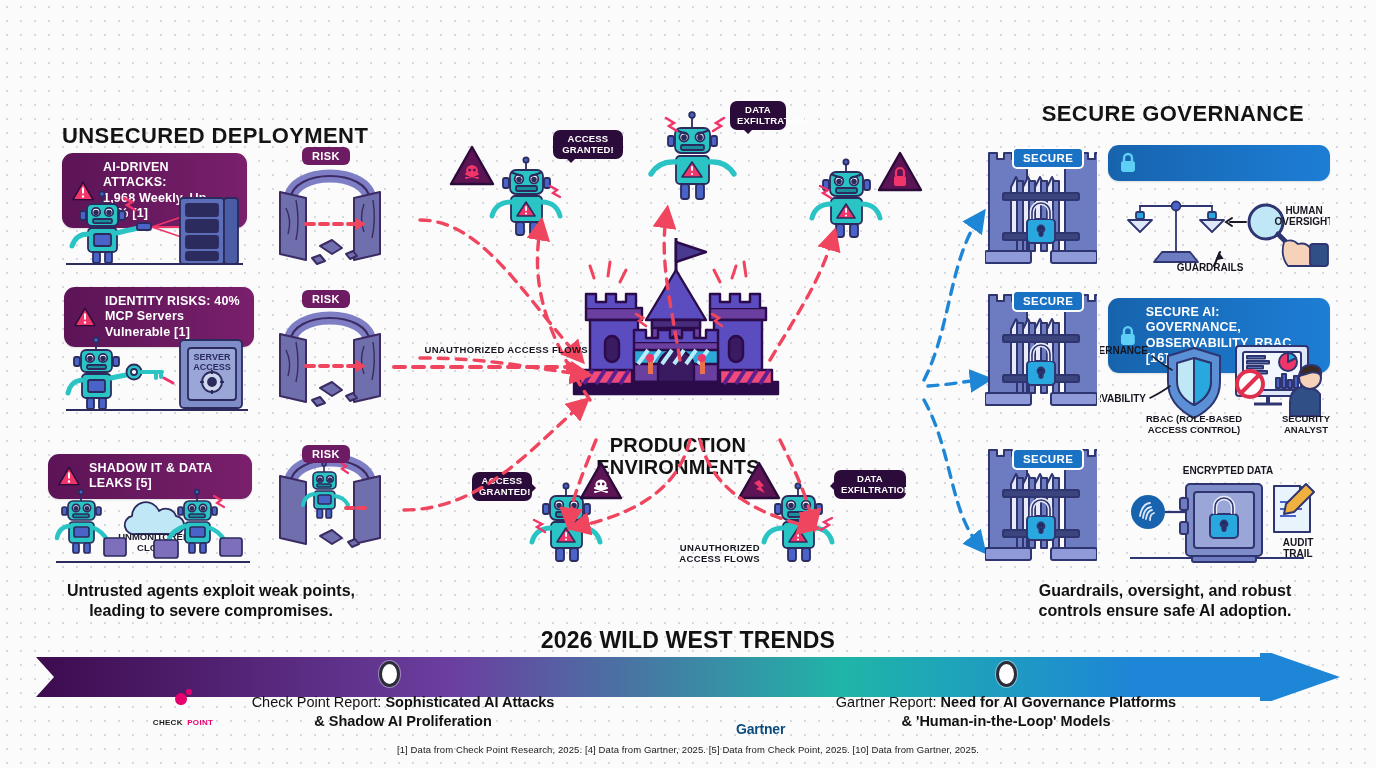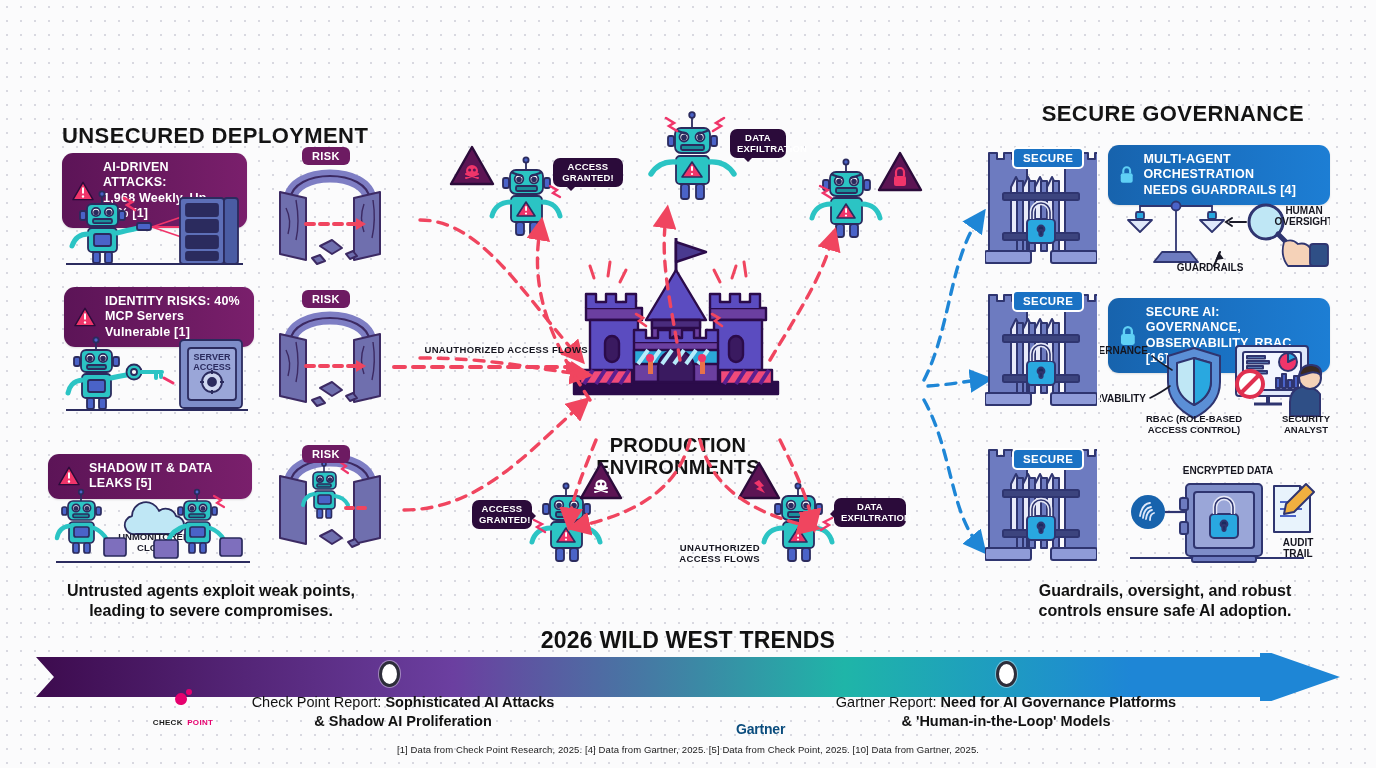--- a/index.html
+++ b/index.html
@@ -59,21 +59,20 @@
   .summary {
     font-size:16px; font-weight:bold; line-height:1.25; color:#111; text-align:center;
   }
 
   
   .bubble {
     background:#2b0b3a; color:#fff; border-radius:7px;
     padding:4px 7px; font-size:9.5px; font-weight:bold;
     line-height:1.12; letter-spacing:.2px; text-align:center;
     position:absolute;
-    margin-top:28px;
   }
   .bubble::after {
     content:""; position:absolute; width:0; height:0;
     border:6px solid transparent;
   }
   .bubble.tail-bl::after { border-top-color:#2b0b3a; bottom:-10px; left:12px; }
   .bubble.tail-l::after  { border-right-color:#2b0b3a; left:-10px; top:10px; }
   .bubble.tail-r::after  { border-left-color:#2b0b3a; right:-10px; top:10px; }
 
   
@@ -680,24 +679,20 @@
       <rect x="54.4" y="85" width="3.2" height="6" rx="1.4" fill="#1a2a5e"></rect>
     </g>
   </svg>
   <div class="abs" style="top:147px; left:1012px; background:#1a72c4; color:#fff; font-size:11.5px; font-weight:bold; padding:3px 9px; border-radius:5px; letter-spacing:.4px; border:2px solid #fff;">SECURE</div>
 
   <div class="abs badge-secure" style="top:145px; left:1108px; width:222px;">
     <svg width="18" height="22" viewBox="0 0 18 22">
       <rect x="2" y="9" width="14" height="11" rx="2.4" fill="#5fd0f5"></rect>
       <path d="M5 9 V6 a4 4 0 0 1 8 0 v3" fill="none" stroke="#5fd0f5" stroke-width="2.4"></path>
     </svg>
-    <div class="txt">
-      <div>MULTI-AGENT ORCHESTRATION</div>
-      <div>NEEDS GUARDRAILS [4]</div>
-    </div>
   </div>
 
   <svg class="abs" style="top:192px; left:1118px;" width="212" height="82" viewBox="0 0 212 82">
     <g stroke="#2f3570" stroke-width="1.8" stroke-linejoin="round" stroke-linecap="round">
       <line x1="58" y1="12" x2="58" y2="60"></line>
       <line x1="22" y1="14" x2="94" y2="14"></line>
       <circle cx="58" cy="14" r="4.5" fill="#4a63c8"></circle>
       <path d="M10 28 h24 l-12 12z" fill="#dfe8fa"></path>
       <path d="M82 28 h24 l-12 12z" fill="#dfe8fa"></path>
       <line x1="22" y1="14" x2="22" y2="28"></line>

